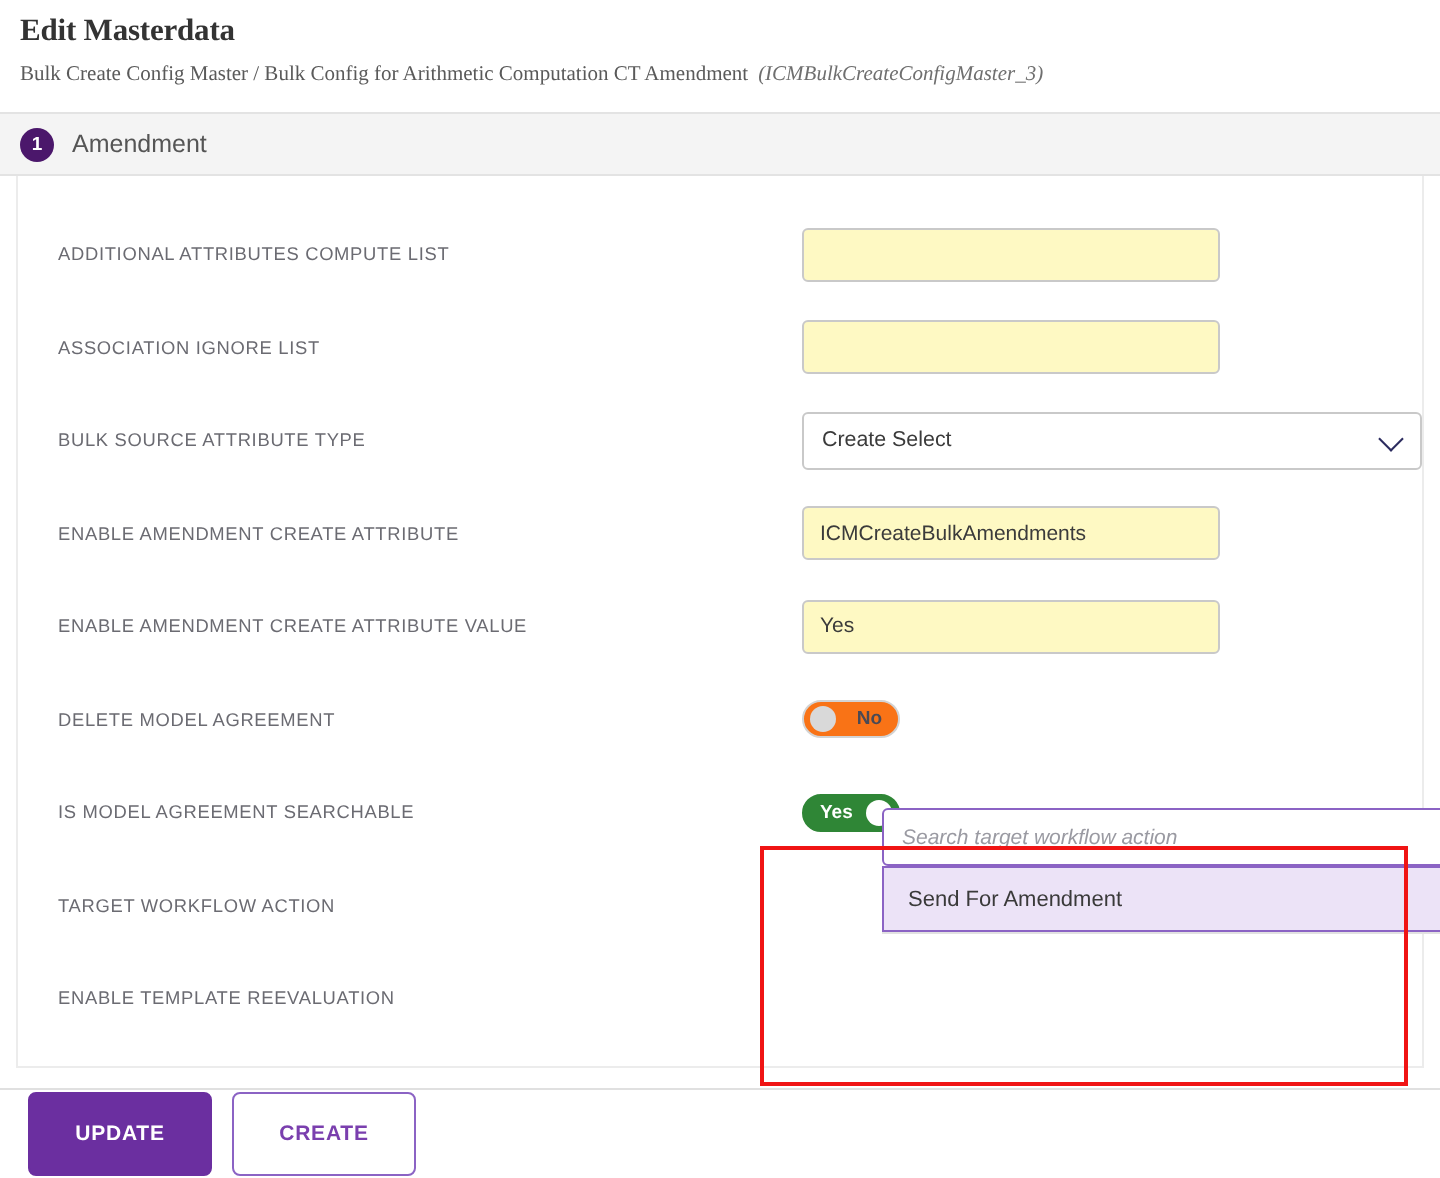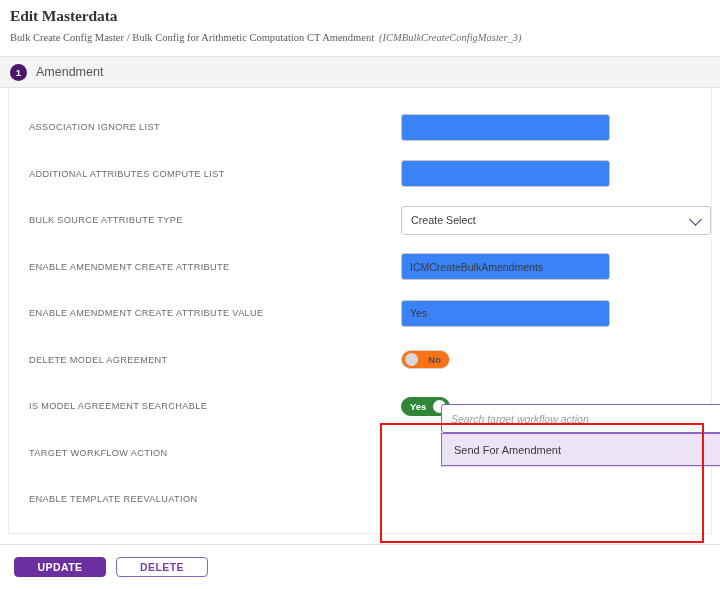--- a/index.html
+++ b/index.html
@@ -65,21 +65,21 @@
     letter-spacing: 0.35px;
     text-transform: uppercase;
     white-space: nowrap;
   }
   .form-control { flex: 1 1 auto; position: relative; }
 
   
   .text-input {
     height: 27px; width: 209px;
     border: 1px solid #c9c9c9; border-radius: 3px;
-    background: #3b82f6;
+    background: #fef9c3;
     font-size: 10.5px; color: #3b3b3b;
     font-family: "Liberation Sans", sans-serif;
     padding: 0 8px;
     outline: none;
   }
 
   
   .select-box {
     height: 29px; width: 310px;
     border: 1px solid #c9c9c9; border-radius: 3px;
@@ -178,21 +178,21 @@
   
   .footer {
     position: absolute; left: 0; bottom: 0;
     width: 720px; height: 45px;
     background: #ffffff;
     border-top: 1px solid #e0e0e0;
     display: flex; align-items: center;
     padding-left: 14px;
   }
   .btn {
-    height: 20px; border-radius: 4px;
+    height: 42px; border-radius: 4px;
     font-size: 10.5px; font-weight: bold; letter-spacing: 0.4px;
     display: flex; align-items: center; justify-content: center;
     font-family: "Liberation Sans", sans-serif;
     cursor: pointer;
   }
   .btn-primary {
     width: 92px; background: #6b2fa0; color: #ffffff; border: 1px solid #6b2fa0;
     margin-right: 10px;
   }
   .btn-secondary {
@@ -212,28 +212,28 @@
   </div>
 
   <div class="section-band">
     <div class="step-badge">1</div>
     <div class="section-title">Amendment</div>
   </div>
 
   <div class="form-card">
 
     <div class="form-row">
+      <div class="form-label">ADDITIONAL ATTRIBUTES COMPUTE LIST</div>
+      <div class="form-control">
+        <input class="text-input" type="text" value="" style="">
+      </div>
+    </div>
+
+    <div class="form-row">
       <div class="form-label">ASSOCIATION IGNORE LIST</div>
-      <div class="form-control">
-        <input class="text-input" type="text" value="" style="">
-      </div>
-    </div>
-
-    <div class="form-row">
-      <div class="form-label">ADDITIONAL ATTRIBUTES COMPUTE LIST</div>
       <div class="form-control">
         <input class="text-input" type="text" value="" style="">
       </div>
     </div>
 
     <div class="form-row">
       <div class="form-label">BULK SOURCE ATTRIBUTE TYPE</div>
       <div class="form-control">
         <div class="select-box">
           <span class="select-value">Create Select</span>
@@ -297,16 +297,16 @@
     </div>
     <div class="dropdown-list">
       <div class="dd-option selected">Send For Amendment</div>
     </div>
   </div>
 
   <div class="red-box"></div>
 
   <div class="footer">
     <div class="btn btn-primary">UPDATE</div>
-    <div class="btn btn-secondary">DELETE</div>
+    <div class="btn btn-secondary">CREATE</div>
   </div>
 
 </div>
 
 </body></html>

